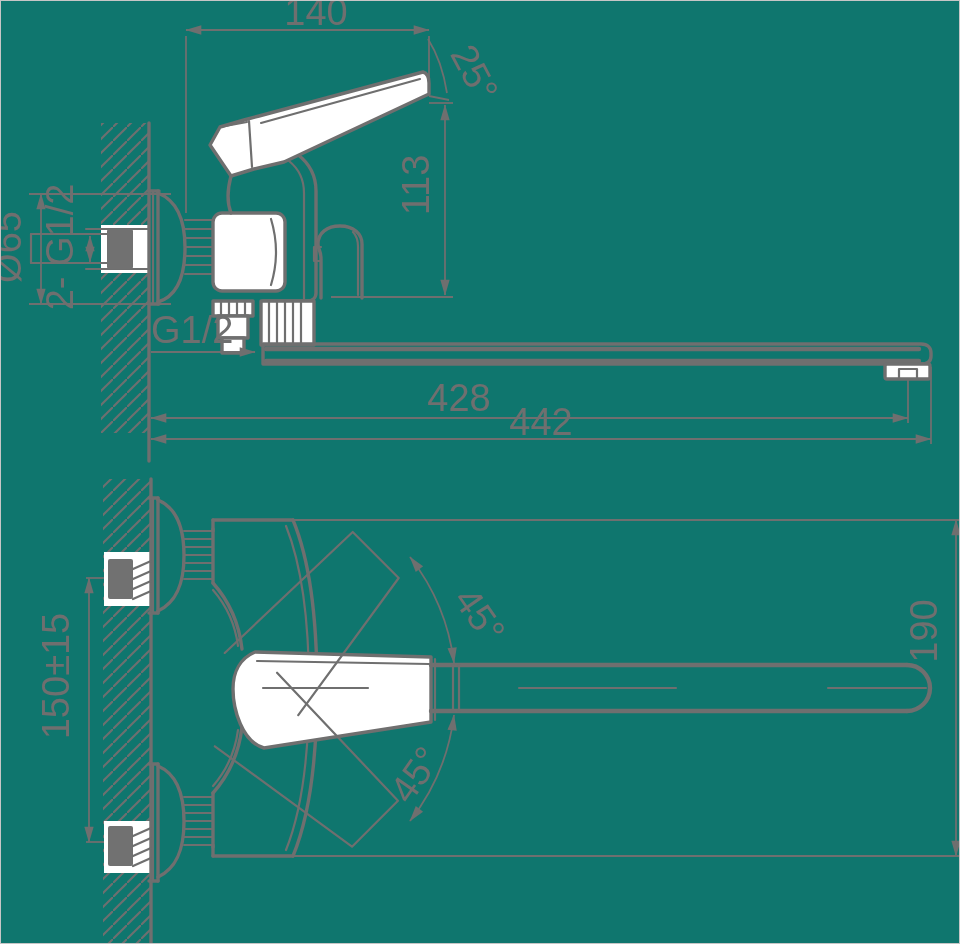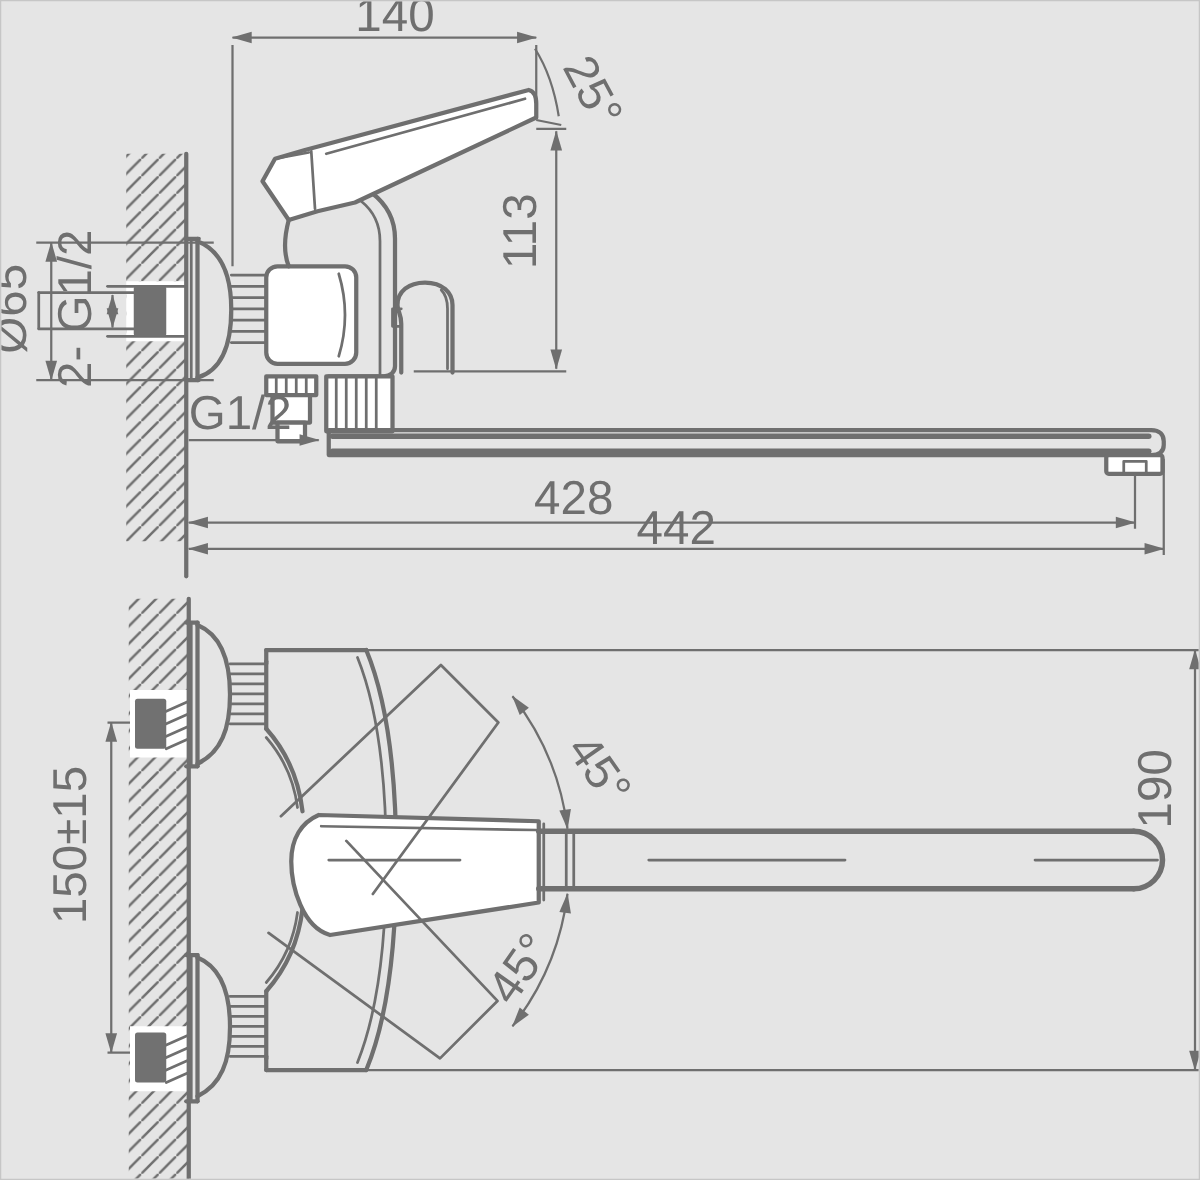--- a/index.html
+++ b/index.html
@@ -1,17 +1,17 @@
 <!DOCTYPE html>
 <html><head>
 <meta charset="utf-8">
 <style>
   html,body{margin:0;padding:0;background:#ffffff;}
   .sheet{
-    position:relative;width:958px;height:942px;background:#e5e5e5;
+    position:relative;width:958px;height:942px;background:#0f766e;
     border:1px solid #c6c6c6;overflow:hidden;
     font-family:"Liberation Sans", sans-serif;
   }
   svg{display:block}
   .ol{stroke:#6f6f6f;stroke-width:3.4;fill:none;stroke-linecap:round;stroke-linejoin:round}
   .ol2{stroke:#6f6f6f;stroke-width:2.2;fill:none;stroke-linecap:round;stroke-linejoin:round}
   .olw{stroke:#6f6f6f;stroke-width:3.4;fill:#ffffff;stroke-linejoin:round}
   .thick{stroke:#6f6f6f;stroke-width:4.4;fill:none;stroke-linecap:round}
   .dim{stroke:#6f6f6f;stroke-width:1.8;fill:none}
   .dimtxt{fill:#6f6f6f;font-size:38px;font-family:"Liberation Sans",sans-serif}

